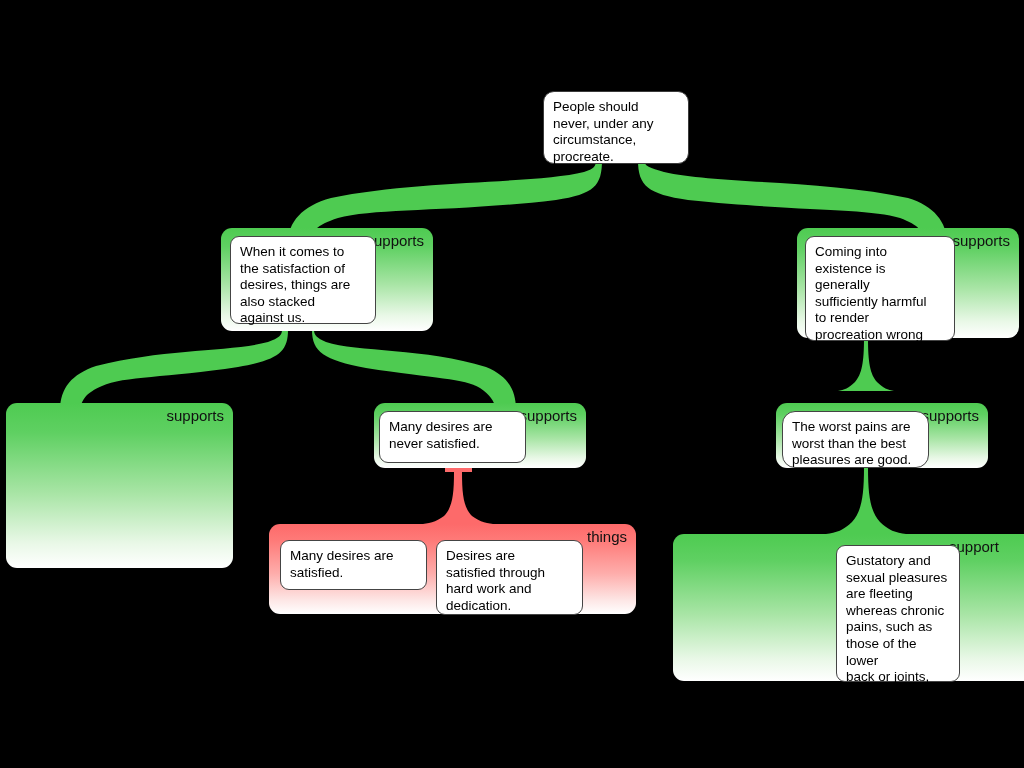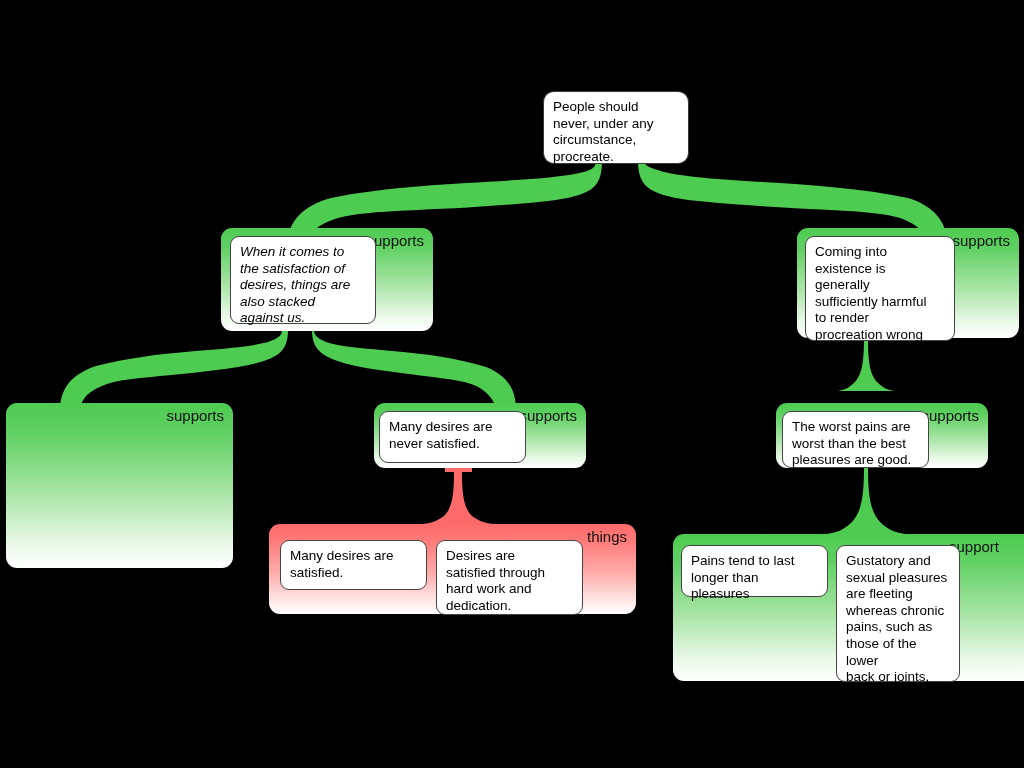--- a/index.html
+++ b/index.html
@@ -142,21 +142,21 @@
   </svg>
 
   <div class="card root" style="left:527px; top:91px; width:146px; height:73px;">People should
 never, under any
 circumstance,
 procreate.</div>
 
   <div class="group supports" style="left:205px; top:228px; width:212px; height:103px;">
     <span class="group-label">supports</span>
   </div>
-  <div class="card" style="left:214px; top:236px; width:146px; height:88px;font-style:italic;">When it comes to
+  <div class="card" style="left:214px; top:236px; width:146px; height:88px;">When it comes to
 the satisfaction of
 desires, things are
 also stacked
 against us.</div>
 
   <div class="group supports" style="left:781px; top:228px; width:222px; height:110px;">
     <span class="group-label">supports</span>
   </div>
   <div class="card" style="left:789px; top:236px; width:150px; height:105px;">Coming into
 existence is
@@ -181,30 +181,27 @@
   <div class="card" style="left:264px; top:540px; width:147px; height:50px;">Many desires are
 satisfied.</div>
   <div class="card" style="left:420px; top:540px; width:147px; height:75px;">Desires are
 satisfied through
 hard work and
 dedication.</div>
 
   <div class="group supports" style="left:760px; top:403px; width:212px; height:65px;">
     <span class="group-label">supports</span>
   </div>
-  <div class="card" style="left:766px; top:411px; width:147px; height:57px;">The worst pains are
+  <div class="card" style="left:766px; top:411px; width:147px; height:57px;border-radius:13px;">The worst pains are
 worst than the best
 pleasures are good.</div>
 
   <div class="group supports" style="left:657px; top:534px; width:377px; height:147px;">
     <span class="group-label" style="right:51px;">support</span>
   </div>
-  <div class="card" style="left:665px; top:545px; width:147px; height:52px;">Pains tend to last
-longer than
-pleasures</div>
   <div class="card" style="left:820px; top:545px; width:124px; height:137px;">Gustatory and
 sexual pleasures
 are fleeting
 whereas chronic
 pains, such as
 those of the lower
 back or joints, are
 enduring.</div>
 
 </div>

